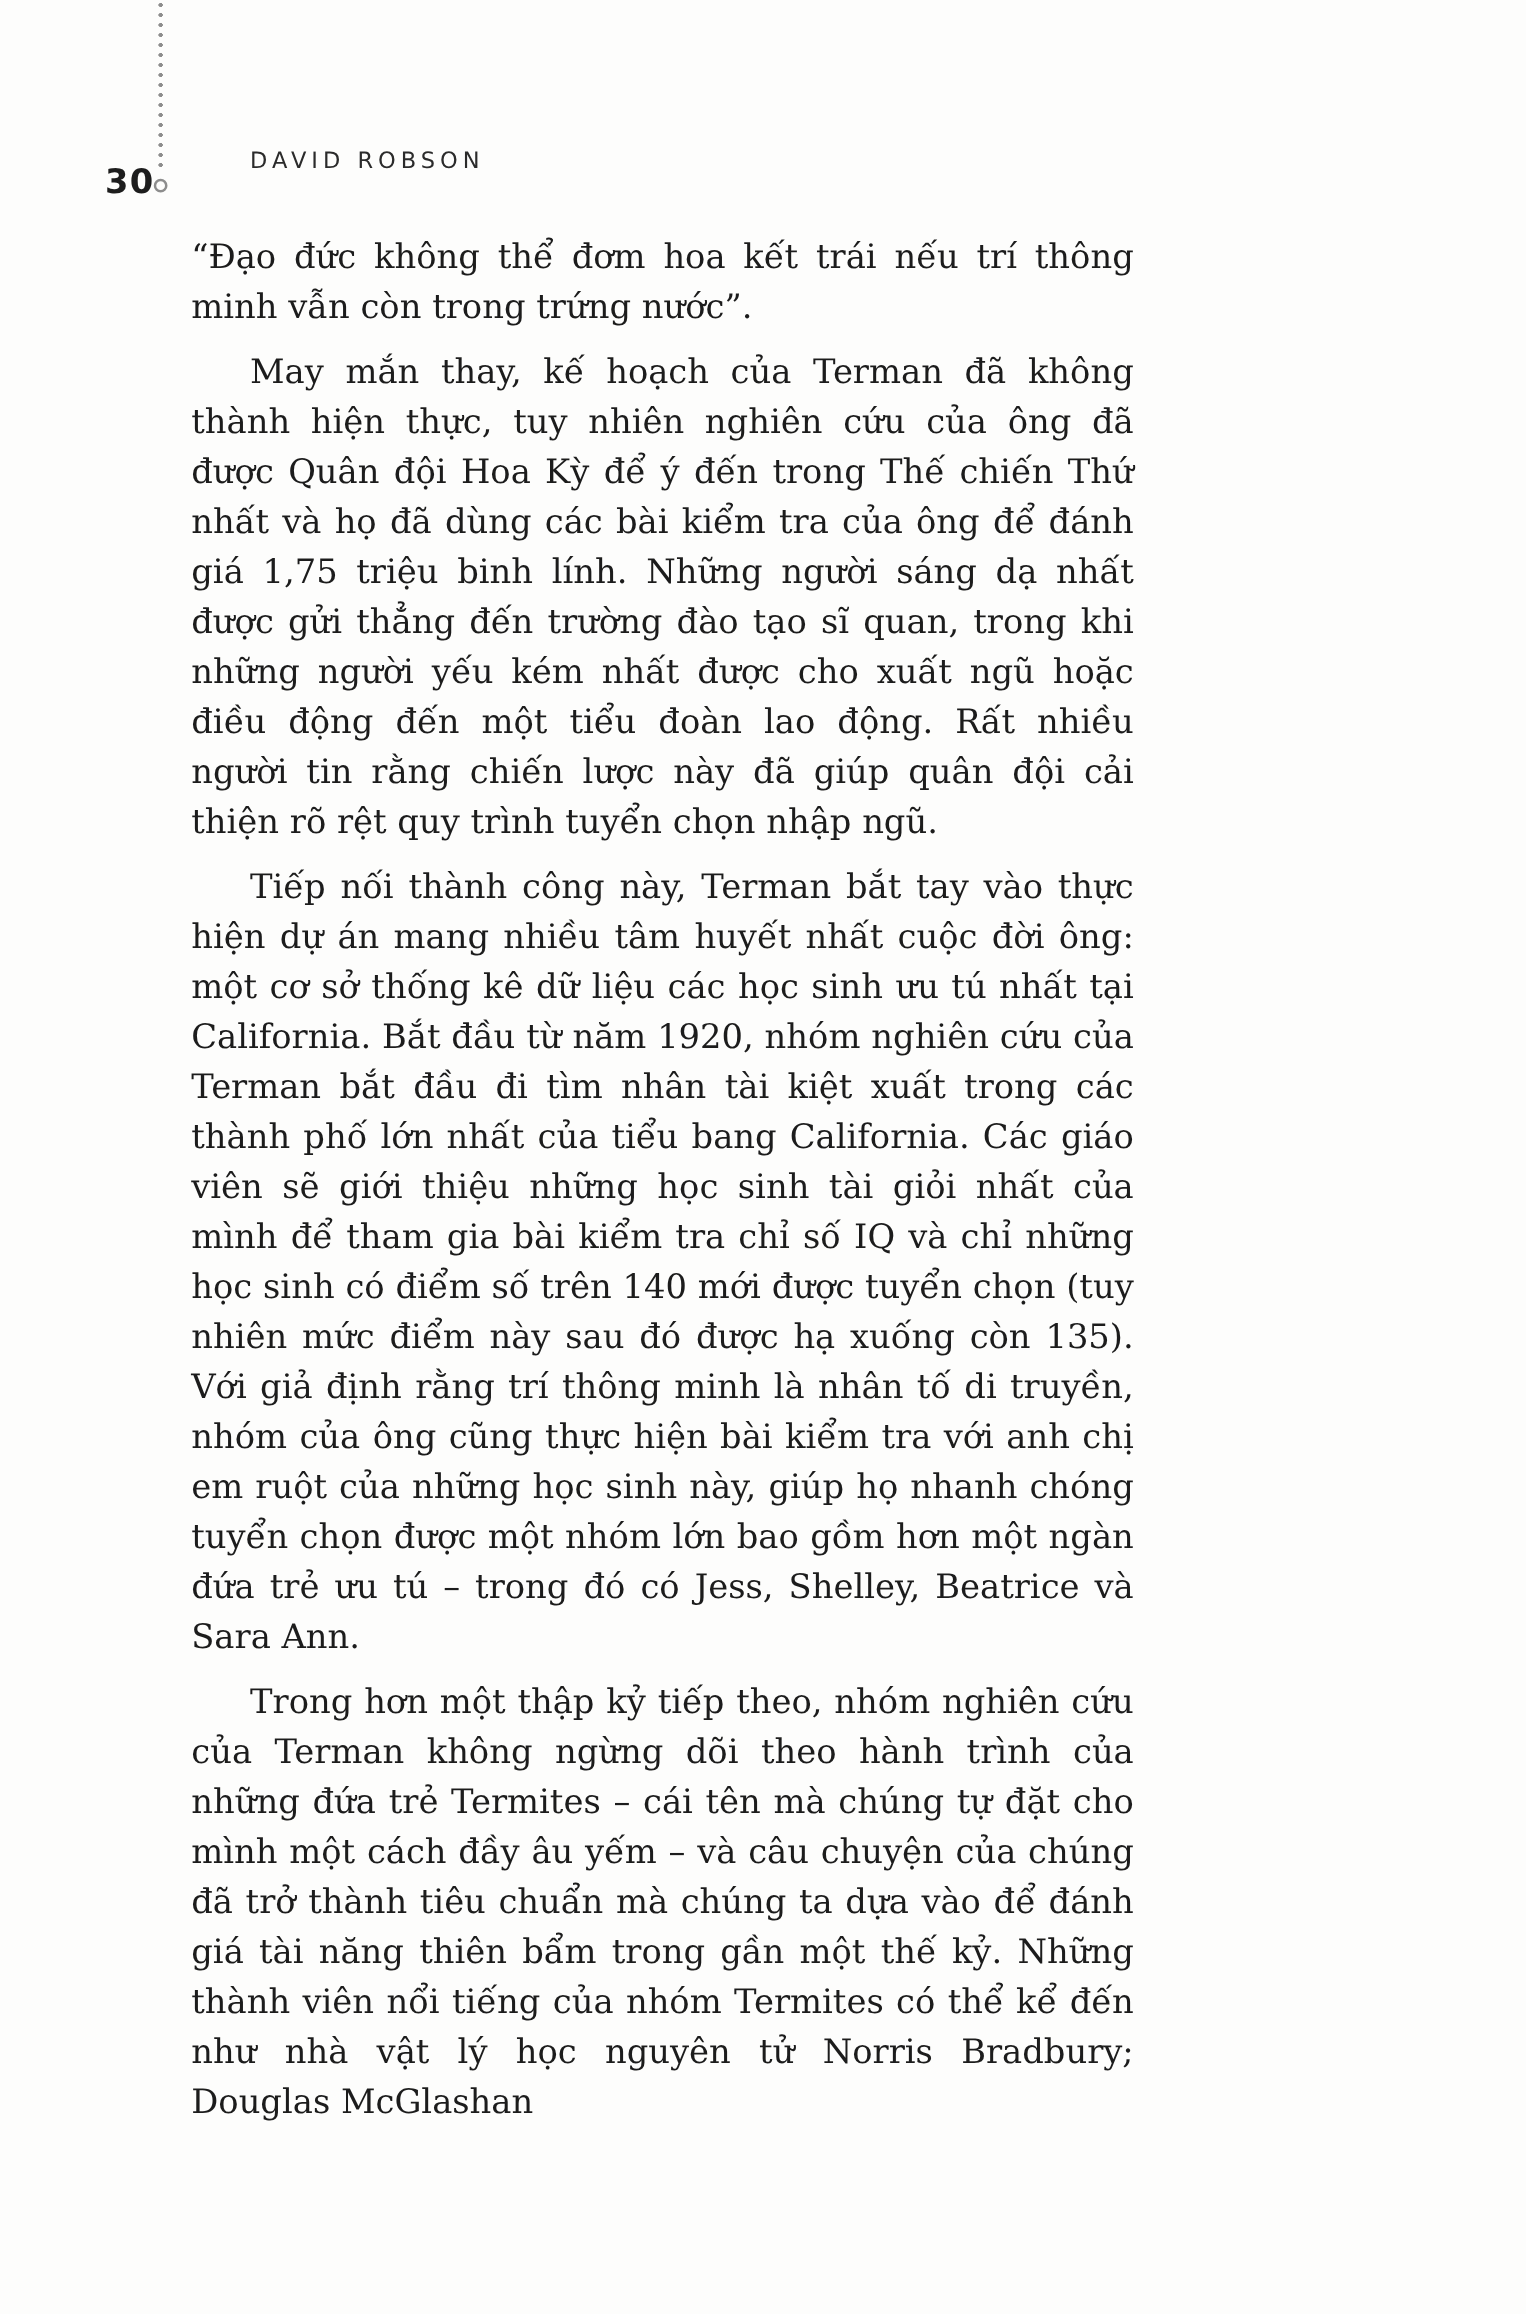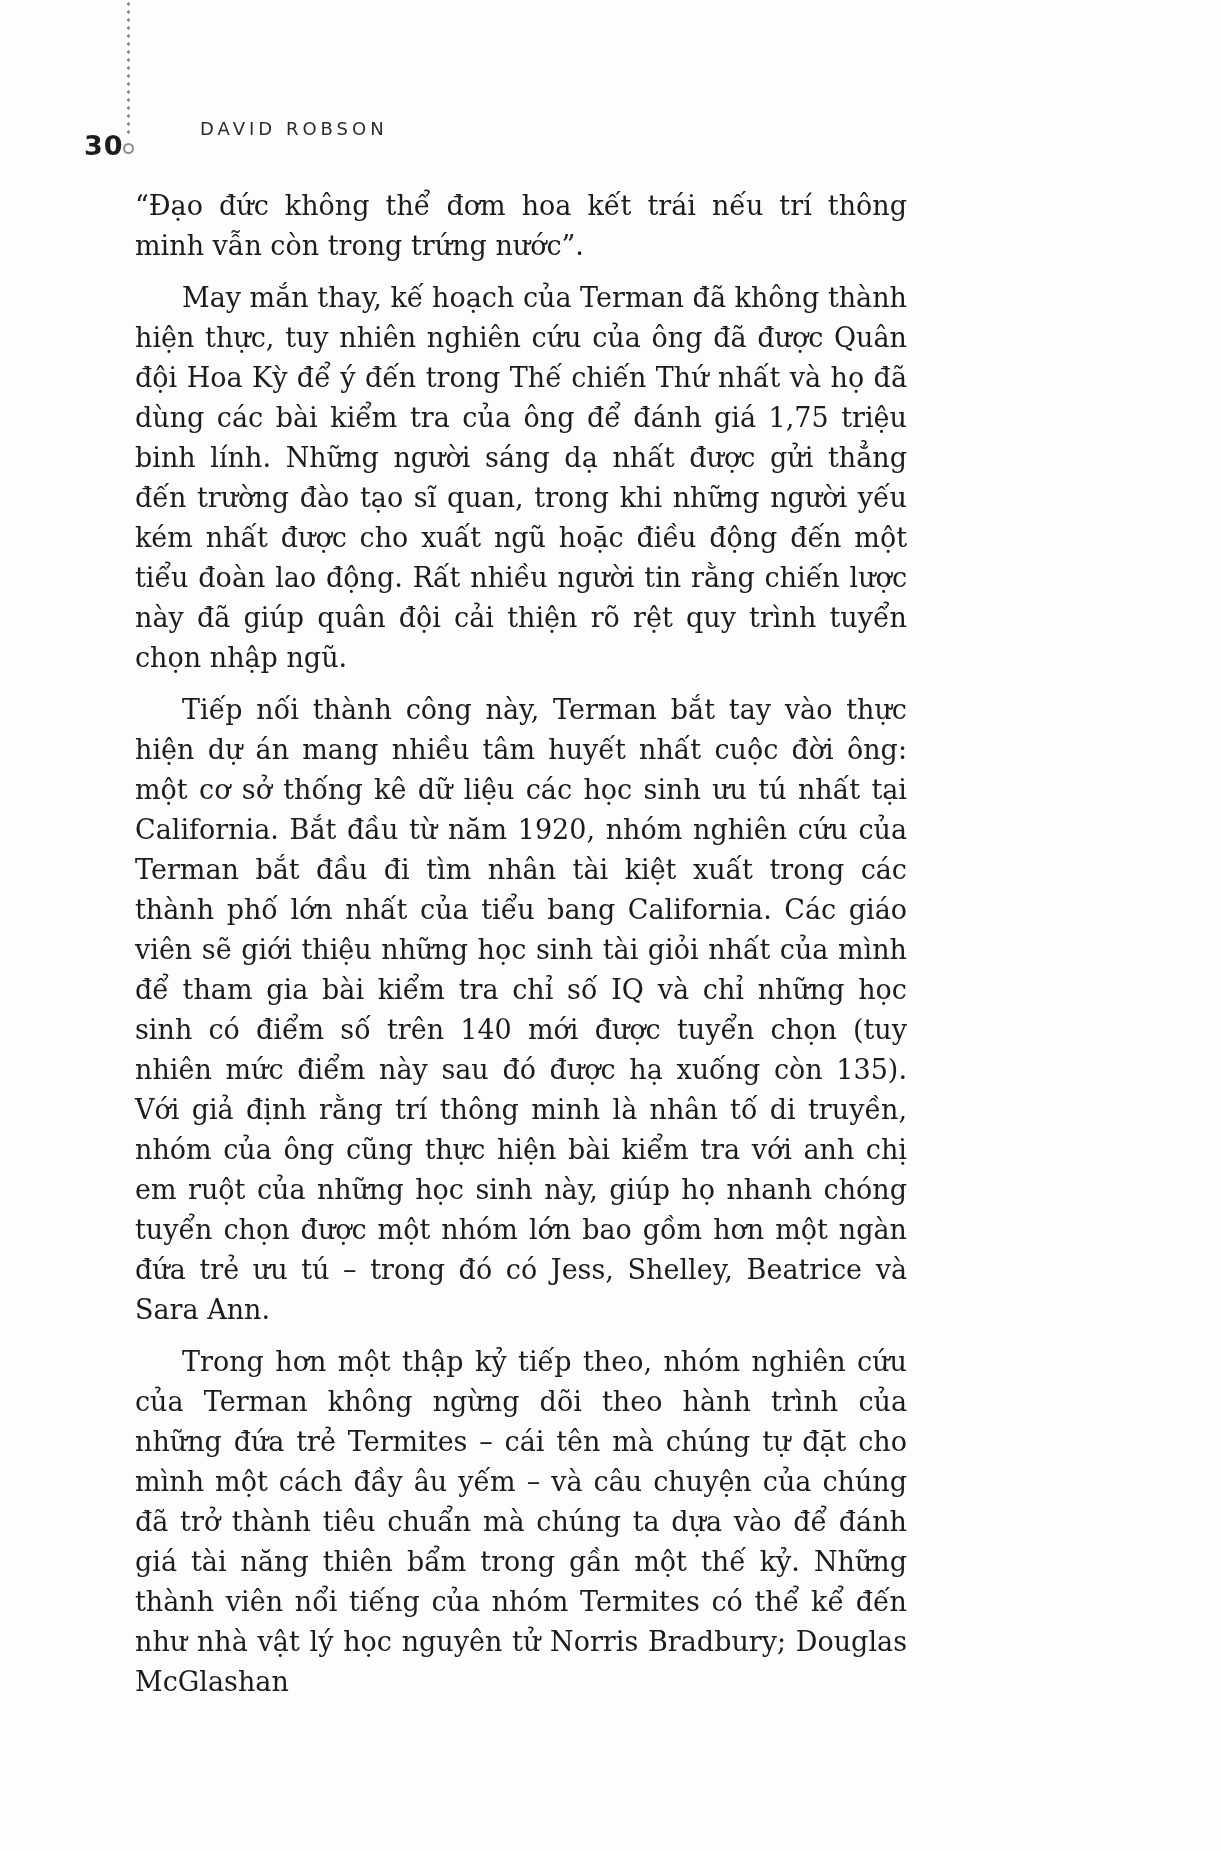--- a/index.html
+++ b/index.html
@@ -70,21 +70,21 @@
     position: absolute;
     left: 135px;
     top: 186px;
     width: 772px;
     font-size: 27px;
     line-height: 40px;
     text-align: justify;
     color: #1c1c1c;
   }
   .body-text p {
-    margin: 0 0 12px 0;
+    margin: 0 0 12px 18px;
   }
   .body-text p.indent {
     text-indent: 47px;
   }
   .seg-italic {
   }
 </style>
 </head>
 <body>
 

